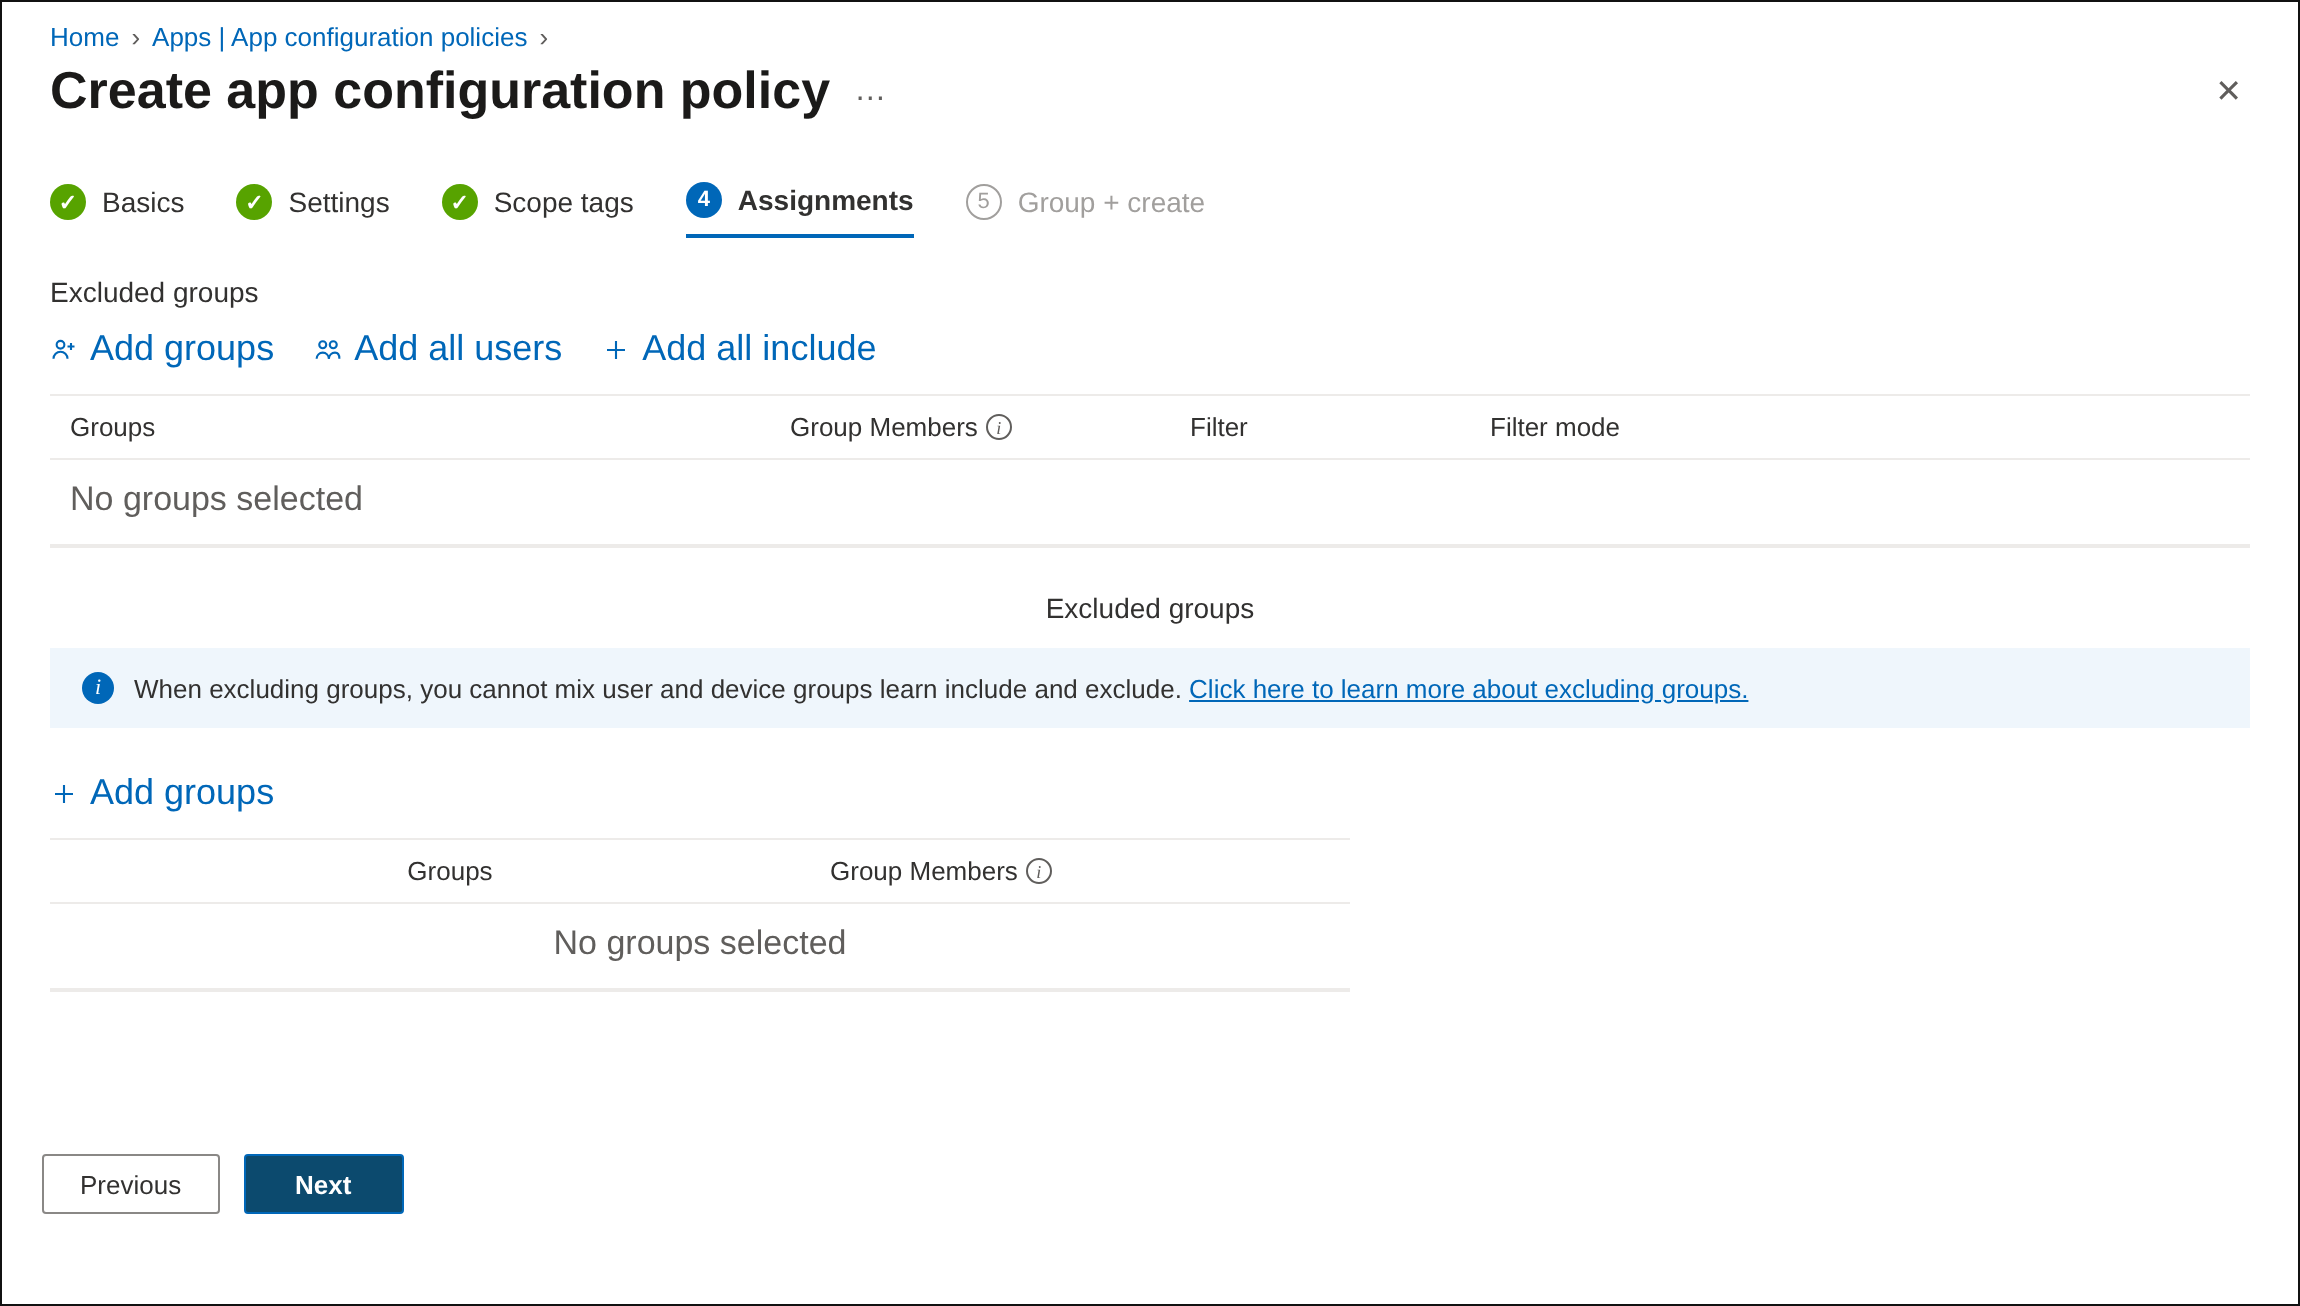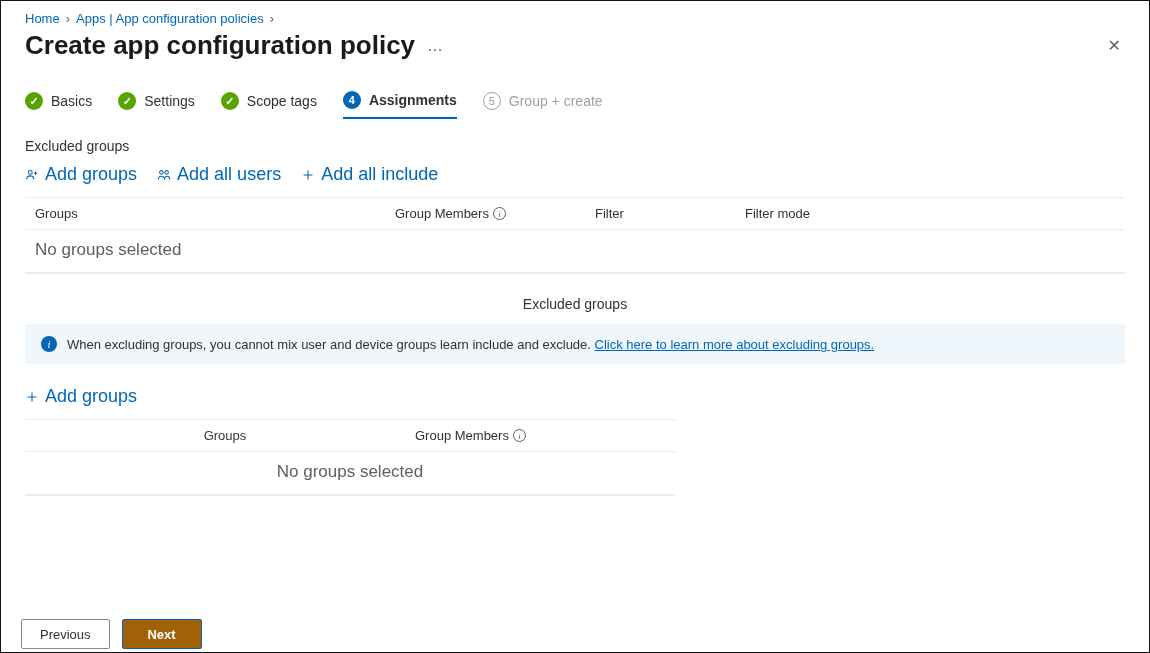--- a/index.html
+++ b/index.html
@@ -113,32 +113,32 @@
   }
   .info-banner .banner-ic {
     width: 16px; height: 16px; border-radius: 50%; background: #0067b8;
     color: #fff; display: inline-flex; align-items: center; justify-content: center;
     font-style: italic; font-family: Georgia, serif; font-size: 11px; flex-shrink:0;
   }
   .info-banner a { color: #0067b8; text-decoration: underline; cursor: pointer; }
   .table-small { width: 650px; }
   .footer {
     position: absolute;
-    left: 0; right: 0; bottom: 3px;
+    left: 0; right: 0; bottom: 15px;
     height: 60px;
-    display: flex; align-items: flex-end; gap: 12px;
+    display: flex; align-items: flex-start; gap: 12px;
     padding: 0 20px;
   }
   .btn {
     min-width: 80px; height: 30px; padding: 0 18px;
     font-size: 13px; border-radius: 2px; cursor: pointer;
     display: inline-flex; align-items: center; justify-content: center;
   }
   .btn-secondary { background: #fff; border: 1px solid #8a8886; color: #323130; }
-  .btn-primary { background: #a16207; border: 1px solid #0067b8; color: #fff; font-weight:600; }
+  .btn-primary { background: #0c4a6e; border: 1px solid #0067b8; color: #fff; font-weight:600; }
   svg { display: block; }
 </style>
 </head>
 <body>
 
 <div class="content-area">
 
   <nav class="breadcrumb">
     <a>Home</a>
     <span class="sep">›</span>

